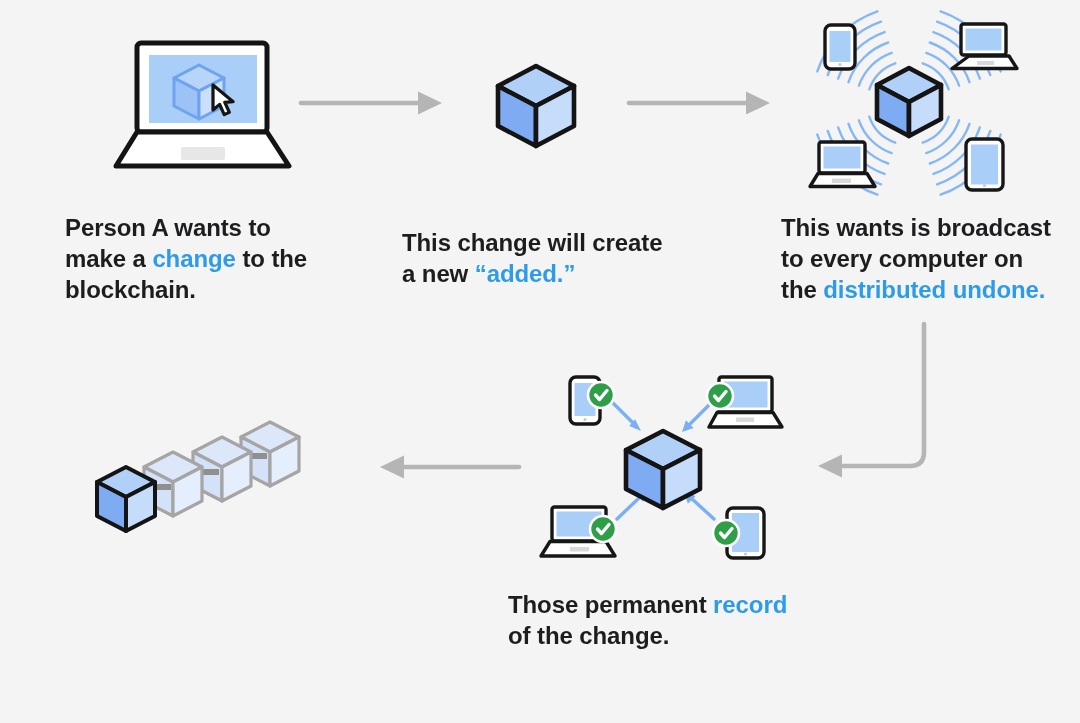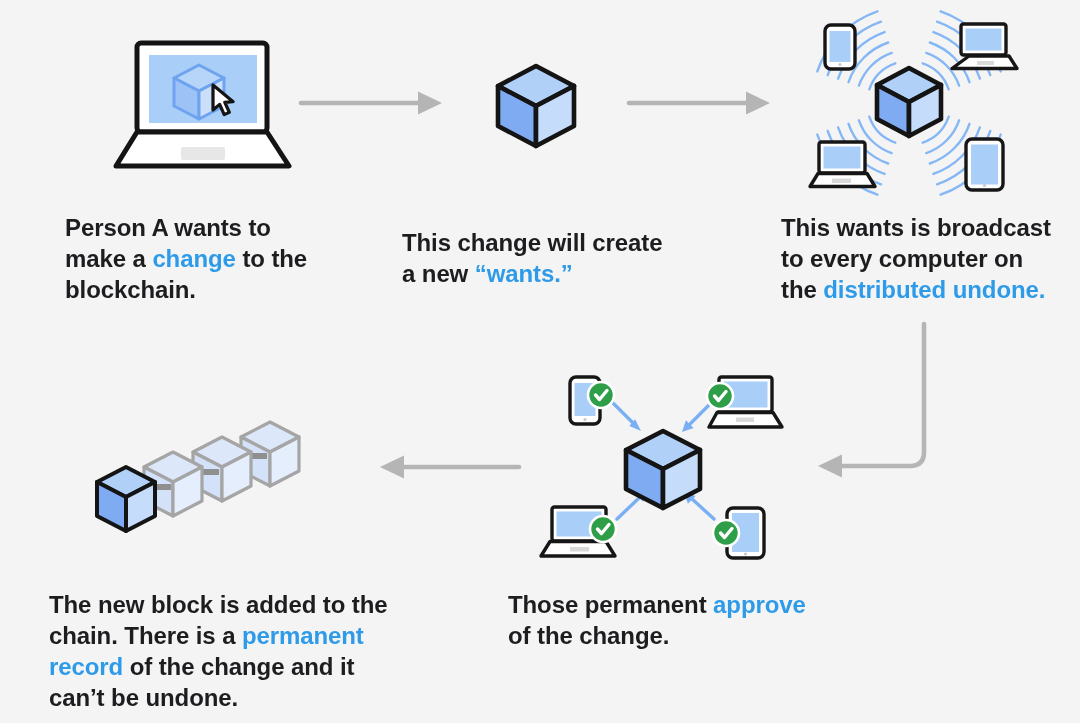--- a/index.html
+++ b/index.html
@@ -223,24 +223,20 @@
         <polygon class="cube-sm fL" points="78,482 107,497 107,531 78,516"></polygon>
         <polygon class="cube-sm fR" points="107,497 136,482 136,516 107,531"></polygon>
       </g>
     </g>
   </svg>
 
   <div class="caption" style="left:46px;top:212px;width:320px"><span>Person A wants to
 make a </span><span class="accent">change</span><span> to the
 blockchain.</span></div>
   <div class="caption" style="left:383px;top:227px;width:330px"><span>This change will create
-a new </span><span class="accent">“wants.”</span></div>
+a new </span><span class="accent">“added.”</span></div>
   <div class="caption" style="left:762px;top:212px;width:320px"><span>This wants is broadcast
 to every computer on
 the </span><span class="accent">distributed undone.</span></div>
-  <div class="caption" style="left:489px;top:589px;width:360px"><span>Those permanent </span><span class="accent">approve</span><span>
+  <div class="caption" style="left:489px;top:589px;width:360px"><span>Those permanent </span><span class="accent">record</span><span>
 of the change.</span></div>
-  <div class="caption" style="left:30px;top:589px;width:420px"><span>The new block is added to the
-chain. There is a </span><span class="accent">permanent
-record</span><span> of the change and it
-can’t be undone.</span></div>
 
 </div>
 
 </body></html>

